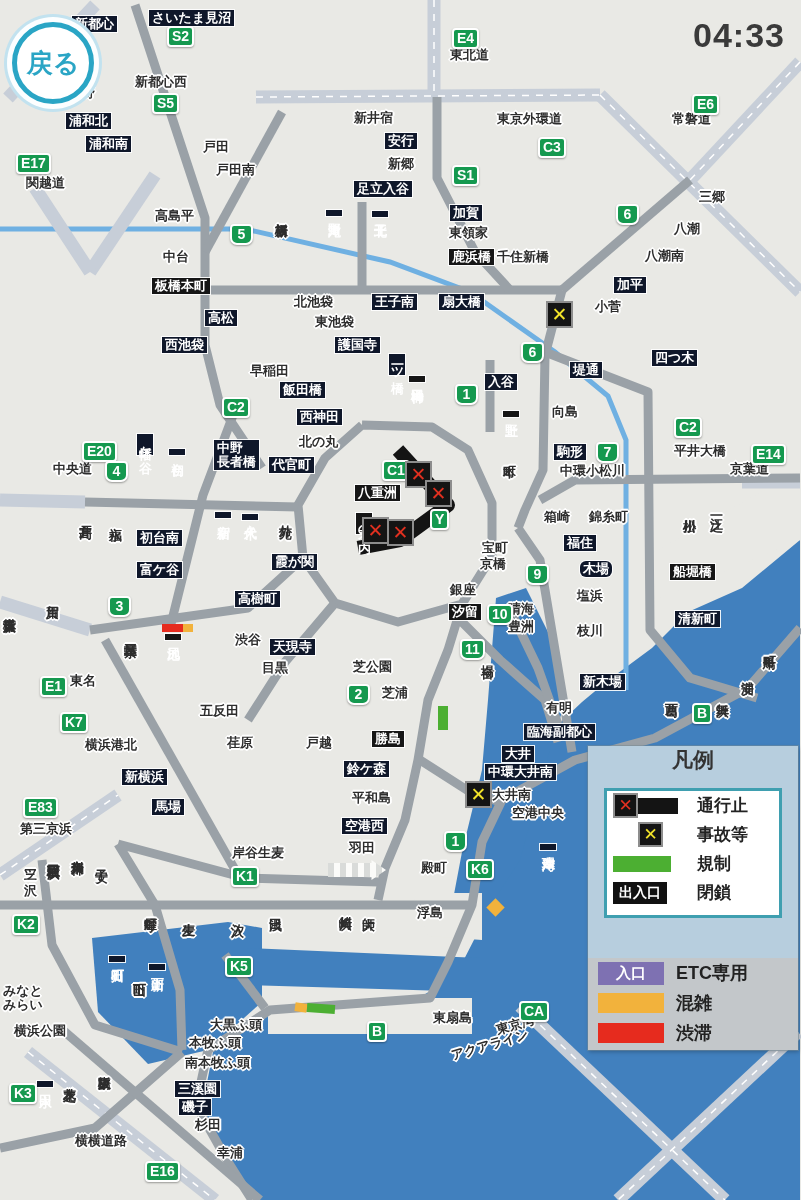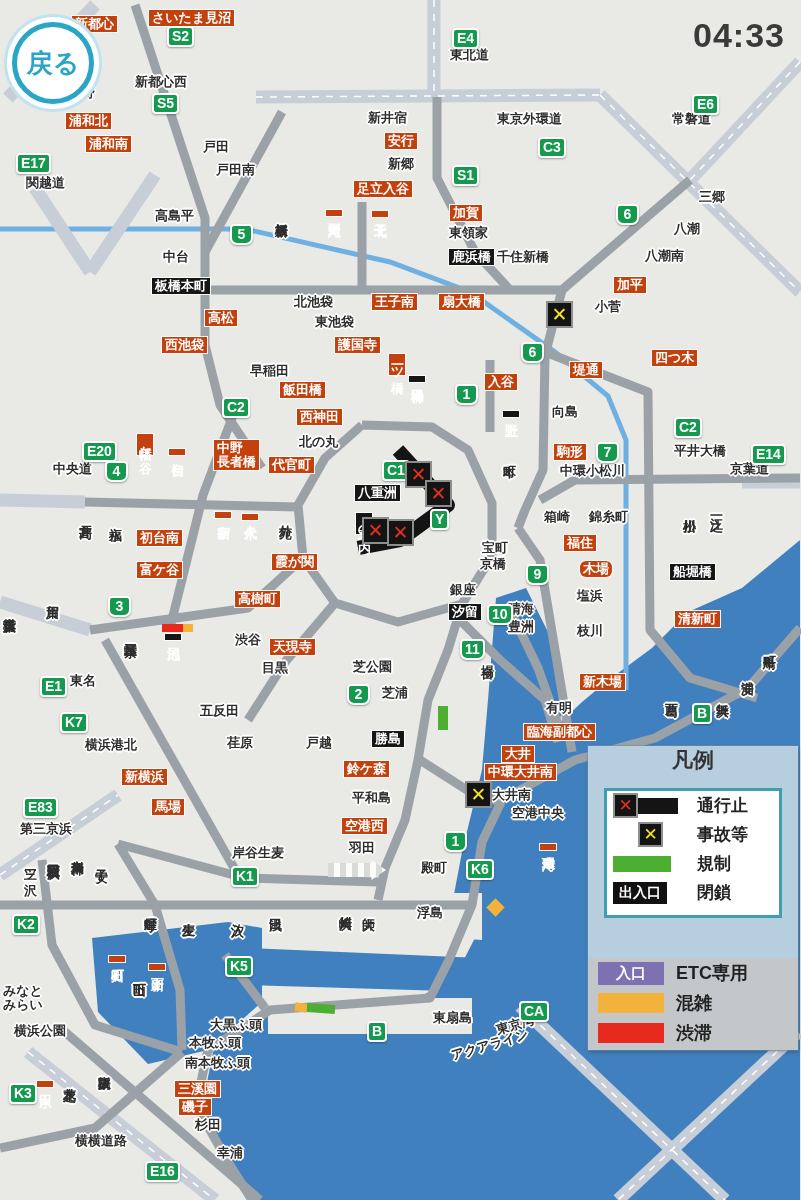--- a/index.html
+++ b/index.html
@@ -6,21 +6,21 @@
   #app{position:relative;width:801px;height:1200px;overflow:hidden;background:#e9e9e5;
        font-family:"Liberation Sans","DejaVu Sans",sans-serif;}
   #mapsvg{position:absolute;left:0;top:0;z-index:1;}
   
   .lb{position:absolute;z-index:10;font-weight:bold;font-size:13px;line-height:1.08;
       white-space:pre-line;letter-spacing:0;}
   .p,.pv,.pr{color:#2d2d2d;z-index:12;
       text-shadow:-2px 0 #fff,2px 0 #fff,0 -2px #fff,0 2px #fff,-1px -1px #fff,1px 1px #fff,-1px 1px #fff,1px -1px #fff;}
   .pv{writing-mode:vertical-rl;}
   .pr{transform:rotate(-16deg);z-index:13;}
-  .e,.ev{background:#c2410c;color:#fff;padding:1px 3px;z-index:14;box-shadow:0 0 0 1px rgba(255,255,255,.9);}
+  .e,.ev{background:#0f172a;color:#fff;padding:1px 3px;z-index:14;box-shadow:0 0 0 1px rgba(255,255,255,.9);}
   .ev{writing-mode:vertical-rl;padding:3px 1px;}
   .f,.fv{background:#161616;color:#fff;padding:1px 3px;z-index:15;box-shadow:0 0 0 1px rgba(255,255,255,.9);}
   .fv{writing-mode:vertical-rl;padding:3px 1px;}
   .r,.n{background:#15994f;color:#fff;border:2px solid #fff;border-radius:4px;padding:0 3px;
       font-size:14px;z-index:16;box-shadow:0 1px 2px rgba(0,0,0,.35);height:17px;display:inline-flex;align-items:center;}
   .n{min-width:13px;justify-content:center;border-radius:4px 4px 7px 7px;}
   
   .mk{position:absolute;width:23px;height:23px;background:#141414;border:2px solid #8d8d8d;
       z-index:30;display:flex;align-items:center;justify-content:center;
       font-weight:900;font-size:19px;line-height:1;}
@@ -165,21 +165,21 @@
       <div class="lb p" style="left: 135px; top: 75px;">新都心西</div>
       <div class="lb r" style="left: 152px; top: 93px;">S5</div>
       <div class="lb e" style="left: 66px; top: 113px;">浦和北</div>
       <div class="lb e" style="left: 86px; top: 136px;">浦和南</div>
       <div class="lb r" style="left: 16px; top: 153px;">E17</div>
       <div class="lb p" style="left: 26px; top: 176px;">関越道</div>
       <div class="lb p" style="left: 203px; top: 140px;">戸田</div>
       <div class="lb p" style="left: 216px; top: 163px;">戸田南</div>
       <div class="lb r" style="left: 452px; top: 28px;">E4</div>
       <div class="lb p" style="left: 450px; top: 48px;">東北道</div>
-      <div class="lb p" style="left: 368px; top: 111px;">新井宿</div>
+      <div class="lb p" style="left: 354px; top: 111px;">新井宿</div>
       <div class="lb e" style="left: 385px; top: 133px;">安行</div>
       <div class="lb p" style="left: 388px; top: 157px;">新郷</div>
       <div class="lb e" style="left: 354px; top: 181px;">足立入谷</div>
       <div class="lb p" style="left: 497px; top: 112px;">東京外環道</div>
       <div class="lb r" style="left: 538px; top: 137px;">C3</div>
       <div class="lb r" style="left: 692px; top: 94px;">E6</div>
       <div class="lb p" style="left: 672px; top: 112px;">常磐道</div>
       <div class="lb r" style="left: 452px; top: 165px;">S1</div>
       <div class="lb p" style="left: 699px; top: 190px;">三郷</div>
       <div class="lb p" style="left: 135px; top: 209px; padding-left: 20px;">高島平</div>

